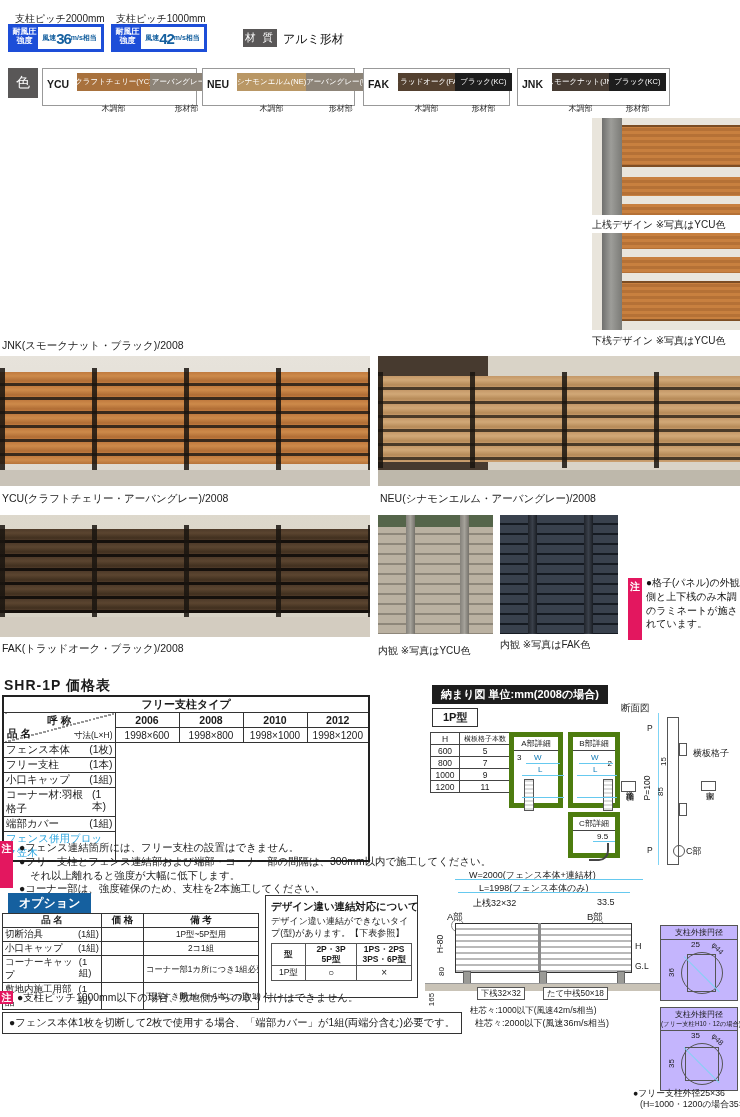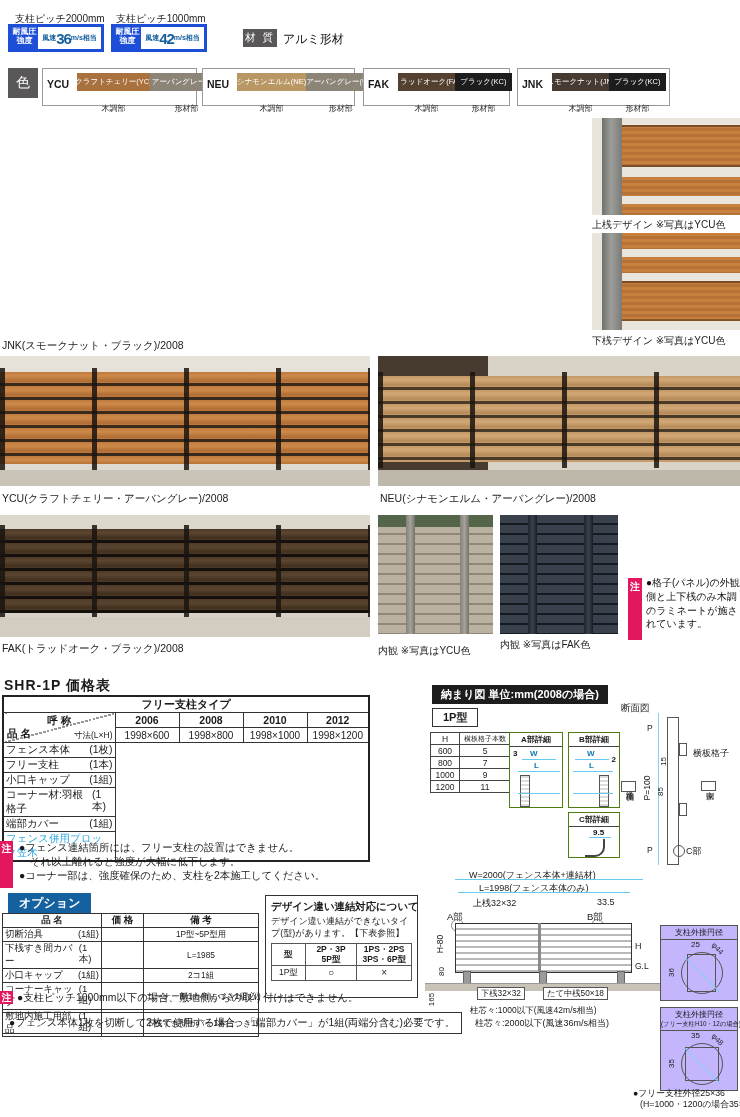--- a/index.html
+++ b/index.html
@@ -105,21 +105,21 @@
   table.design{border-collapse:collapse;width:100%;margin-top:3px;font-size:8.5px;}
   table.design td,table.design th{border:1px solid #555;text-align:center;padding:1px 0;line-height:1.15;}
 
   
   .drawing{left:425px;top:685px;width:315px;height:360px;font-size:9px;}
   .draw-head{background:#1d1d1d;color:#fff;font-size:11px;font-weight:bold;padding:2px 9px;display:inline-block;white-space:nowrap;}
   .type-box{border:1.5px solid #333;font-size:11px;font-weight:bold;padding:1px 10px;display:inline-block;}
   table.htab{border-collapse:collapse;font-size:8.5px;border:1px solid #444;}
   table.htab td,table.htab th{border:1px solid #444;text-align:center;padding:0 2px;height:11px;}
   table.htab th{font-weight:normal;font-size:7px;white-space:nowrap;}
-  .det-box{border:1px solid #4d7c0f;box-sizing:border-box;background:#fff;font-weight:bold;}
+  .det-box{border:5px solid #4d7c0f;box-sizing:border-box;background:#fff;}
   .det-title{font-size:8px;text-align:center;border-bottom:1px solid #444;padding:1px 0;white-space:nowrap;}
   .det-body{position:relative;font-size:8px;color:#111;}
   .dim-line{border-top:1px solid #66c9ef;position:absolute;}
   .slat-mini{position:absolute;border:1px solid #555;background:repeating-linear-gradient(180deg,#ddd 0 2px,#fff 2px 4px);}
   .vtext{transform:rotate(-90deg);transform-origin:center;white-space:nowrap;display:inline-block;font-size:8px;}
   .vbox{border:1px solid #555;writing-mode:vertical-rl;font-size:8px;padding:3px 1px;letter-spacing:1px;background:#fff;}
   .cyanline{position:absolute;border-left:1px solid #7fd4f5;}
   .elev-fence{border:1px solid #333;background:repeating-linear-gradient(180deg,#fff 0 4px,#b9b9b9 4px 6px);}
   .gl-bar{background:#c9c3b7;border-top:1px solid #999;}
   .tag-label{border:1px solid #555;background:#fff;font-size:8.3px;padding:0 3px;white-space:nowrap;}
@@ -347,20 +347,21 @@
     <tr>
           <td class="link-c">フェンス併用ブロック笠木</td>
         </tr>
   </tbody>
     </table>
 
   <div class="abs notes-block" style="left:0;top:841px;">
     <div class="note-mark notes-bar">注</div>
     <div class="notes-lines">
       <div>●フェンス連結箇所には、フリー支柱の設置はできません。</div>
+      <div>●フリー支柱とフェンス連結部および端部・コーナー部の間隔は、300mm以内で施工してください。</div>
       <div class="indent">それ以上離れると強度が大幅に低下します。</div>
       <div>●コーナー部は、強度確保のため、支柱を2本施工してください。</div>
     </div>
   </div>
 
   <div class="abs opt-badge" style="left:8px;top:893px;">オプション</div>
   <table class="opt abs" style="left:2px;top:913px;">
     <colgroup>
         <col style="width:99px">
         <col style="width:42px">
@@ -374,30 +375,20 @@
     </tr>
     <tr>
       <td>
             <div class="iu">
               <span>切断治具</span>
               <span>(1組)</span>
             </div>
           </td>
       <td></td>
       <td class="rm">1P型~5P型用</td>
-    </tr>
-    <tr>
-      <td>
-            <div class="iu">
-              <span>下桟すき間カバー</span>
-              <span>(1本)</span>
-            </div>
-          </td>
-      <td></td>
-      <td class="rm">L=1985</td>
     </tr>
     <tr>
       <td>
             <div class="iu">
               <span>小口キャップ</span>
               <span>(1組)</span>
             </div>
           </td>
       <td></td>
       <td class="rm">2コ1組</td>

